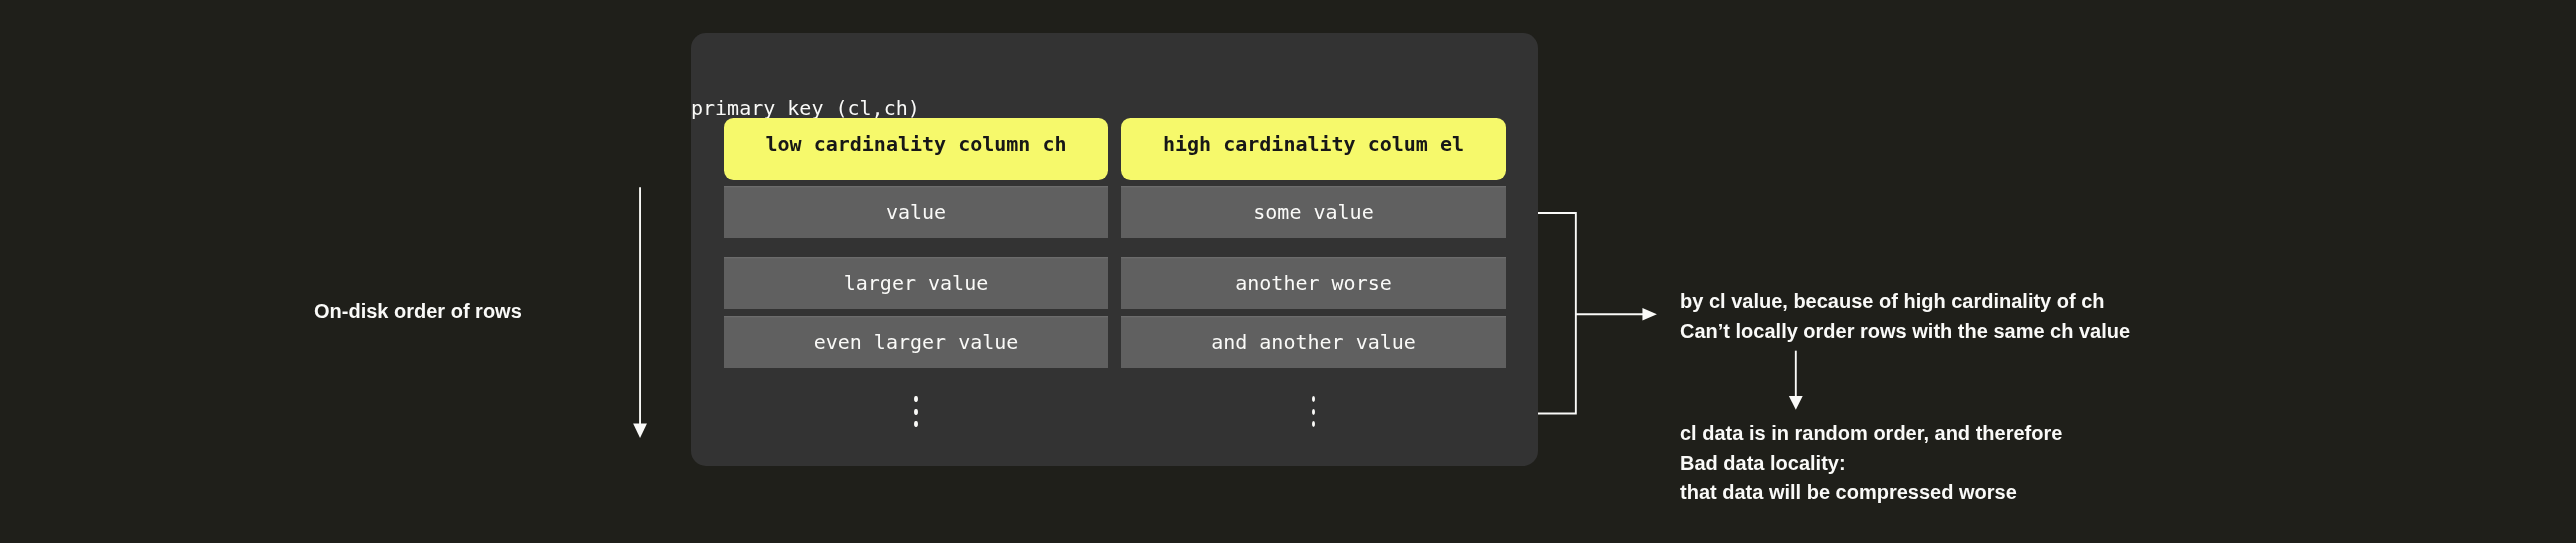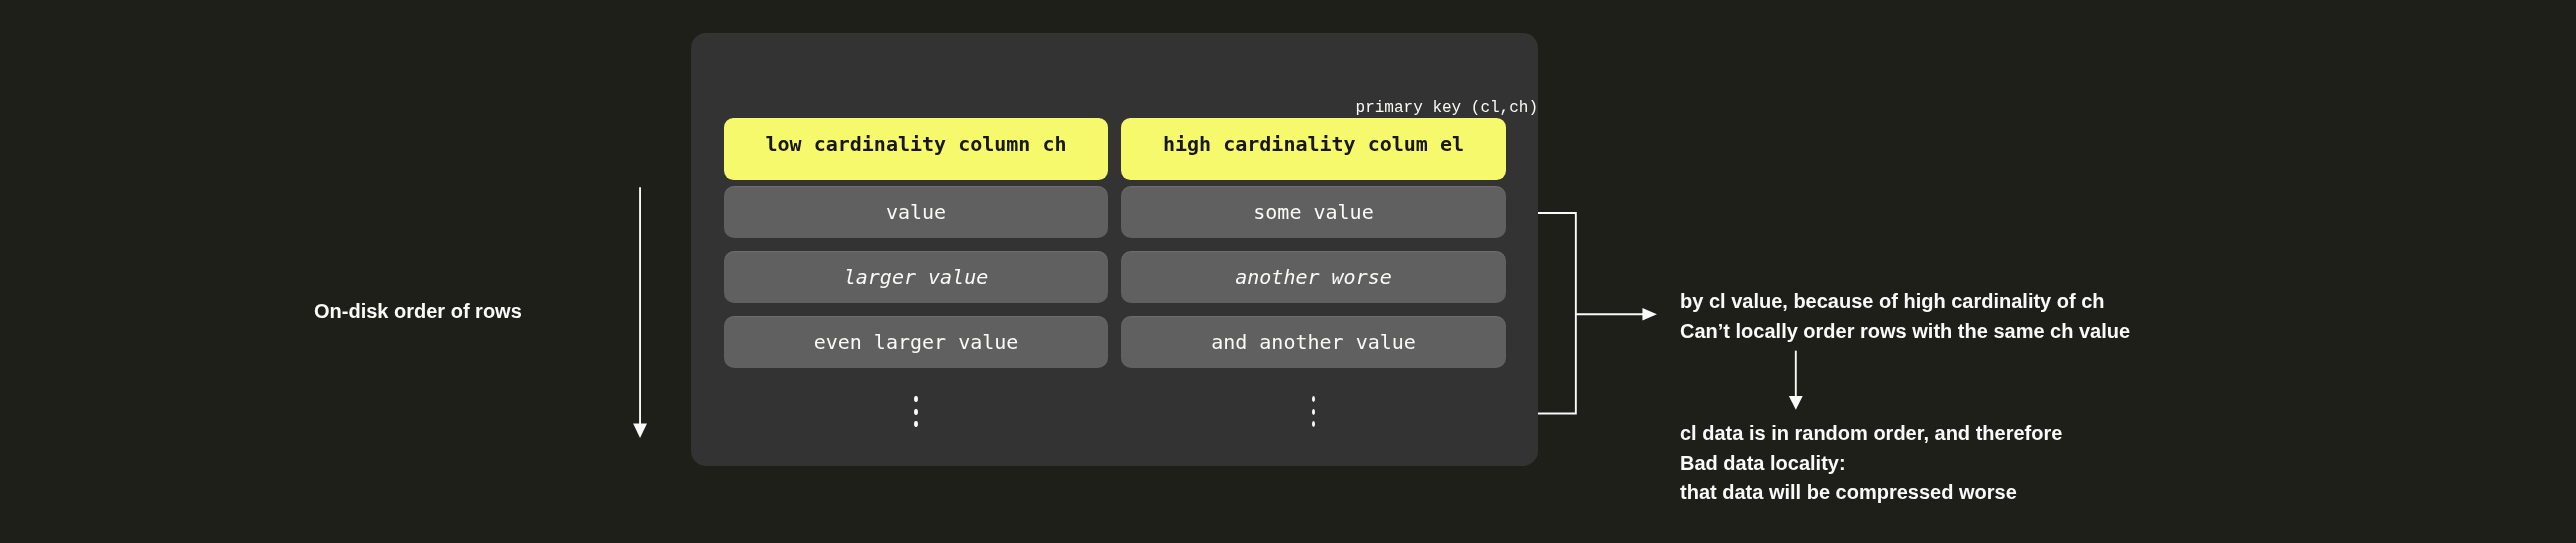--- a/index.html
+++ b/index.html
@@ -10,32 +10,32 @@
   html,body{margin:0;padding:0;}
   body{width:2576px;height:543px;background:var(--background);overflow:hidden;}
   .canvas{position:relative;width:2576px;height:543px;background:var(--background);
           font-family:"DejaVu Sans Mono","Liberation Mono",monospace;}
   .connectors{position:absolute;left:0;top:0;width:2576px;height:543px;pointer-events:none;}
   .connectors line,.connectors polyline{stroke:var(--text-light);stroke-width:3;fill:none;}
   .connectors polygon{fill:var(--text-light);stroke:none;}
 
   .panel{position:absolute;left:691px;top:33px;width:847px;height:433px;
          background:var(--panel);border-radius:15px;}
-  .panel-title{position:absolute;top:63px;left:0;right:0;text-align:right;
-               font-size:16px;line-height:25px;color:var(--text-light);letter-spacing:0;font-family:Liberation Mono, monospace;}
+  .panel-title{position:absolute;top:63px;left:0;right:0;text-align:left;
+               font-size:20px;line-height:25px;color:var(--text-light);letter-spacing:0;}
   .col{position:absolute;top:0;bottom:0;}
   .col-left{left:33px;width:384px;}
   .col-right{left:430px;width:385px;}
   .pill{position:absolute;top:85px;left:0;right:0;height:62px;border-radius:9.4px;
         background:var(--highlight);color:var(--text-dark);font-weight:bold;
         font-size:20px;line-height:53px;text-align:center;}
   .cell{position:absolute;left:0;right:0;height:52px;background:var(--cell);
         color:var(--text-light);font-size:20px;line-height:52px;text-align:center;
-        border-radius:10px;box-shadow:inset 0 1.3px 0 rgba(255,255,255,.08);}
-  .r1{top:153px;} .r2{top:218px;font-style:italic;} .r3{top:283px;text-align:center;}
+        border-radius:0;box-shadow:inset 0 1.3px 0 rgba(255,255,255,.08);}
+  .r1{top:153px;} .r2{top:224px;} .r3{top:283px;text-align:center;}
   .dots{position:absolute;top:363px;left:0;right:0;
         display:flex;flex-direction:column;align-items:center;gap:6.3px;}
   .dots i{display:block;width:3.1px;height:6.3px;border-radius:50%;background:var(--text-light);}
 
   .left-label{position:absolute;left:314px;width:306px;top:297px;text-align:left;
               font-family:"Liberation Sans",sans-serif;font-weight:bold;
               font-size:20px;line-height:29px;color:var(--text-light);}
   .note{position:absolute;left:1680px;font-family:"Liberation Sans",sans-serif;
         font-weight:bold;font-size:20px;line-height:29.5px;color:var(--text-light);
         white-space:nowrap;}

